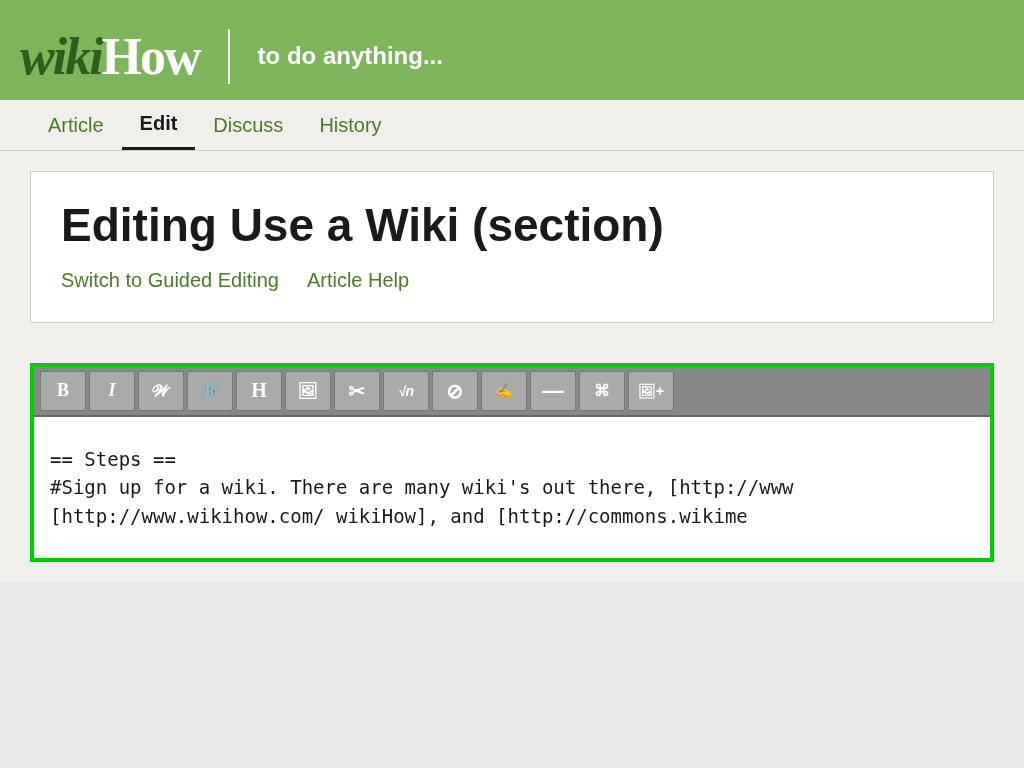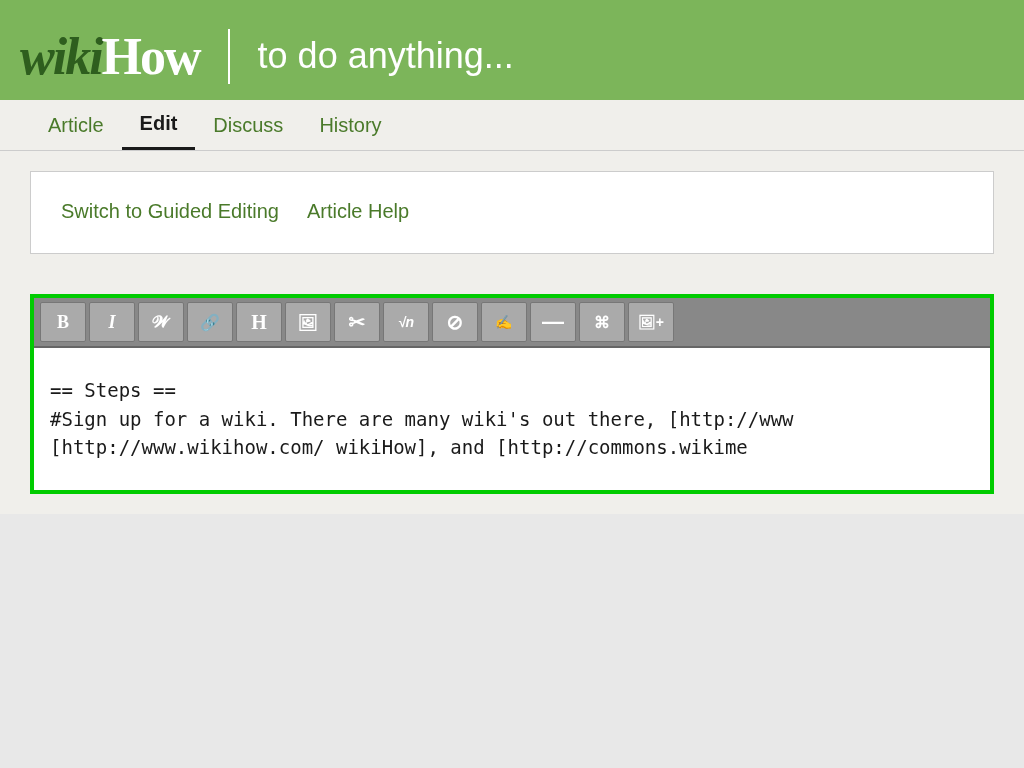--- a/index.html
+++ b/index.html
@@ -24,22 +24,22 @@
     #logo span.wiki { color: #2e5e1e; font-style: italic; }
     #logo span.how { color: #fff; }
     #tagline-separator {
       width: 2px;
       height: 55px;
       background: #fff;
       margin: 0 18px;
     }
     #tagline {
       color: #fff;
-      font-size: 36px;
-      font-weight: normal;
+      font-size: 24px;
+      font-weight: bold;
       font-family: Arial, sans-serif;
     }
 
     
     #nav-tabs {
       background: #f0efeb;
       padding: 0 30px;
       border-bottom: 1px solid #ccc;
       display: flex;
       align-items: center;
@@ -144,20 +144,21 @@
 
 <div id="nav-tabs">
   <a class="nav-tab">Article</a>
   <a class="nav-tab active">Edit</a>
   <a class="nav-tab">Discuss</a>
   <a class="nav-tab">History</a>
 </div>
 
 <div id="content-area">
   <div id="edit-box">
+    <div id="page-title">Editing Use a Wiki (section)</div>
     <div id="edit-links">
       <a class="edit-link">Switch to Guided Editing</a>
       <a class="edit-link">Article Help</a>
     </div>
   </div>
 </div>
 
 <div id="editor-section">
   <div id="editor-wrapper">
 

